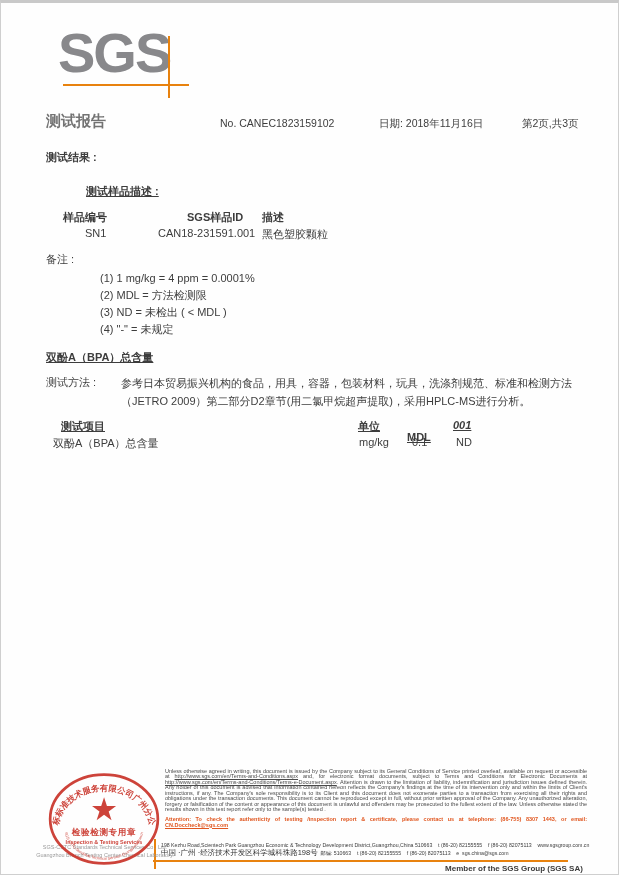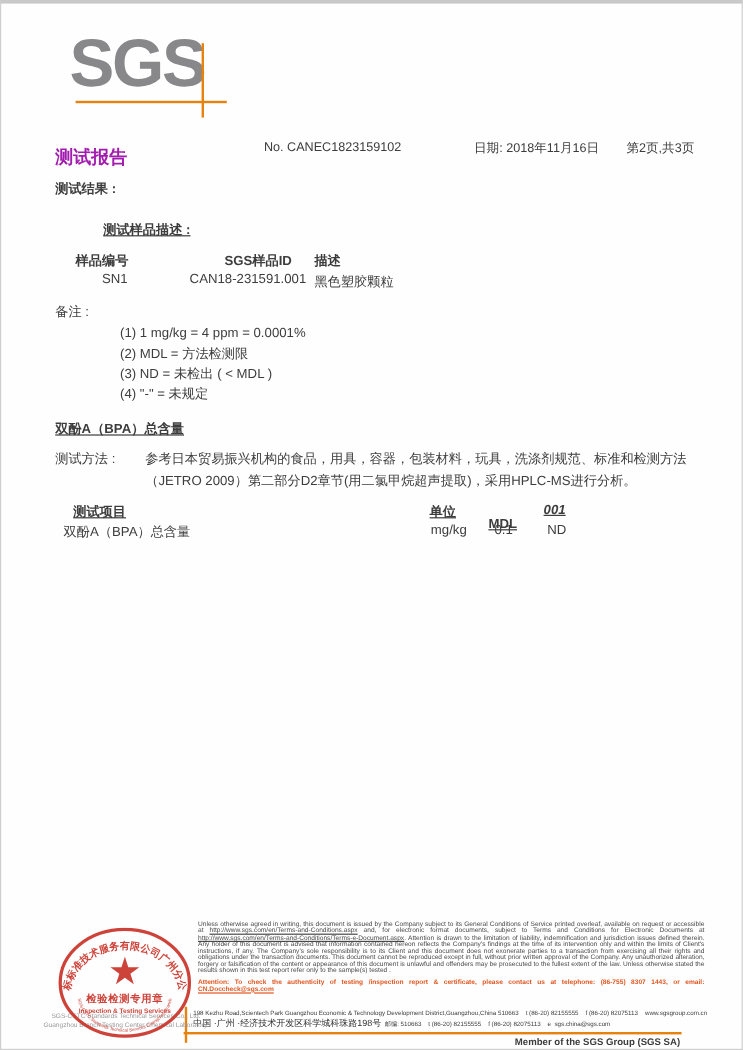--- a/index.html
+++ b/index.html
@@ -18,23 +18,23 @@
   
   .logo-text {
     position:absolute; left:57px; top:22px;
     font-size:56px; font-weight:bold; color:#88888b;
     letter-spacing:-2px; line-height:1;
   }
   .logo-hline { position:absolute; left:62px; top:81px; width:126px; height:2px; background:#e8820e; }
   .logo-vline { position:absolute; left:167px; top:33px; width:2px; height:62px; background:#e8820e; }
 
   
-  .report-title { position:absolute; left:45px; top:119px; font-size:15px; font-weight:bold; color:#a21caf; }
+  .report-title { position:absolute; left:45px; top:109px; font-size:15px; font-weight:bold; color:#737373; }
   .hdr-no   { position:absolute; left:219px; top:114px; font-size:10.5px; }
-  .hdr-date { position:absolute; left:394px; top:114px; font-size:10.5px; }
+  .hdr-date { position:absolute; left:378px; top:114px; font-size:10.5px; }
   .hdr-page { position:absolute; left:521px; top:114px; font-size:10.5px; }
 
   
   .t11 { font-size:11px; }
   .bold { font-weight:bold; }
   .ul { text-decoration:underline; }
   .it { font-style:italic;text-align:center; }
 
   .lbl-results    { position:absolute; left:45px; top:147px; }
   .lbl-sampledesc { position:absolute; left:45px; top:181px;margin-left:40px; }
@@ -77,21 +77,21 @@
     position:absolute; left:160px; top:839px; width:430px;
     font-size:5.2px; white-space:pre; color:#3c3c3c;
   }
   .addr2 {
     position:absolute; left:160px; top:845px; width:430px;
     font-size:7.5px; white-space:pre; color:#2f2f2f;
   }
   .addr2 .small { font-size:5.2px; color:#3c3c3c; }
   .member {
     position:absolute; left:428px; top:861px; width:170px;
-    font-size:8px; font-weight:bold; color:#3c3c3c; 
+    font-size:8px; font-weight:bold; color:#3c3c3c; text-align:center;
   }
   .company-lines {
     position:absolute; left:25px; top:841px; width:158px;
     font-size:5.5px; line-height:7.5px; color:#9b9b9b; text-align:center;
   }
   .stamp { position:absolute; left:47px; top:770px; width:112px; height:92px; opacity:0.92; }
 </style>
 </head>
 <body>
 

